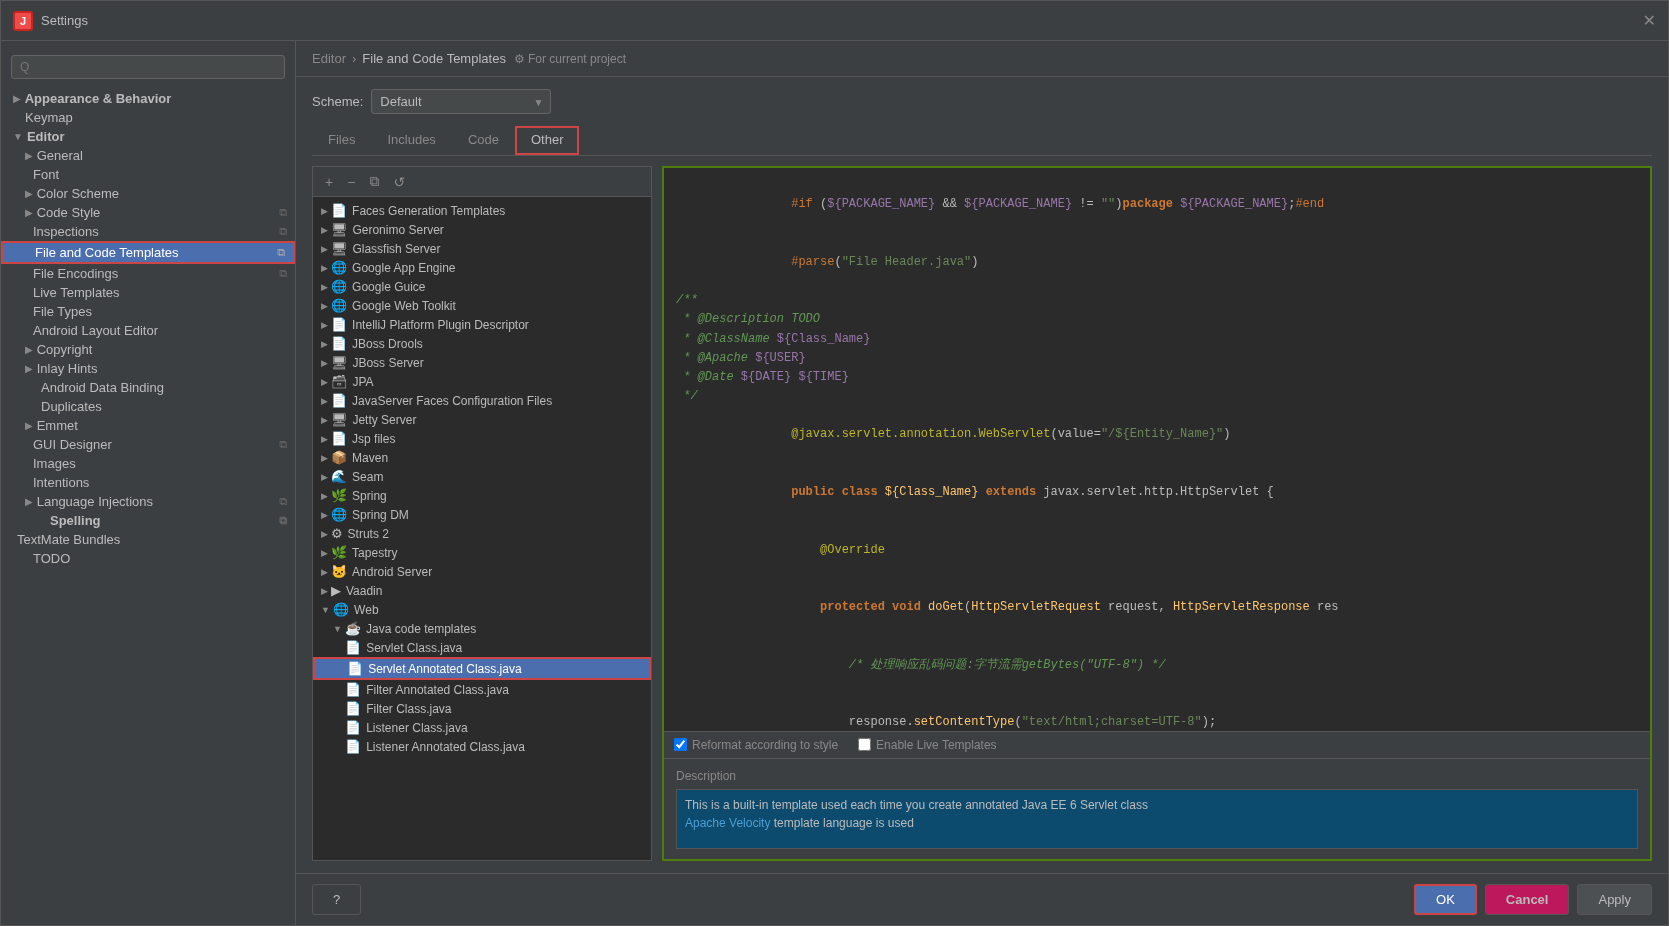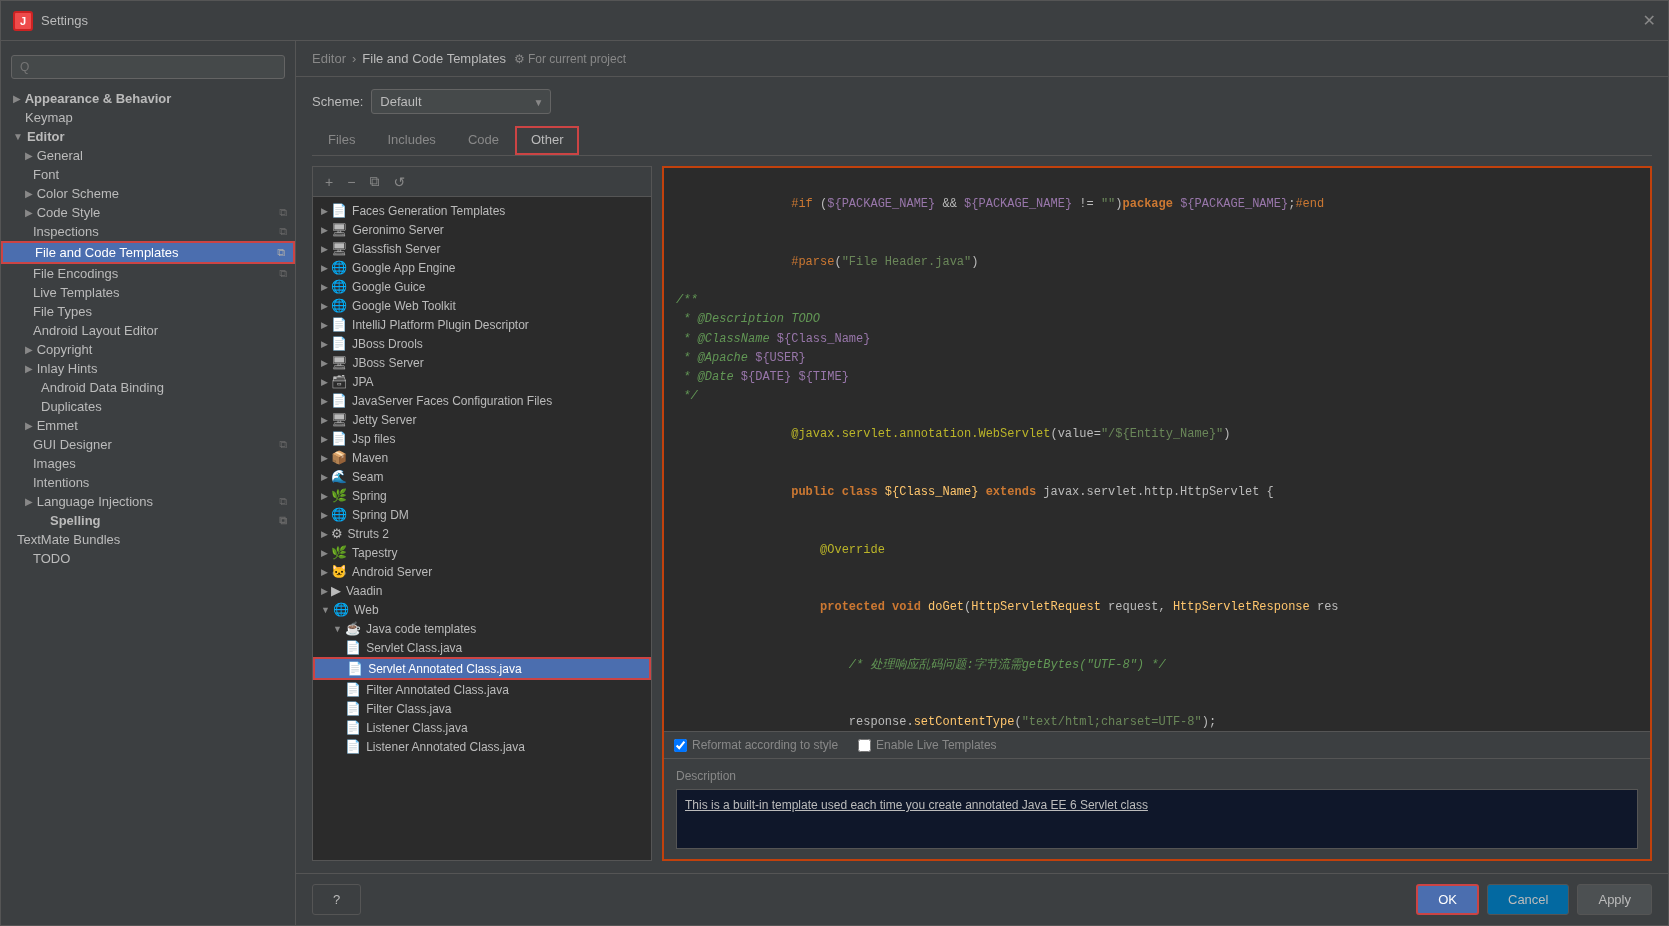--- a/index.html
+++ b/index.html
@@ -58,33 +58,33 @@
     .c-keyword { color: #cc7832; font-weight: bold; }
     .c-string { color: #6a8759; }
     .c-comment { color: #629755; font-style: italic; }
     .c-annotation { color: #bbb529; }
     .c-var { color: #9876aa; }
     .c-class { color: #ffc66d; }
     .c-method { color: #ffc66d; }
     .c-directive { color: #cc7832; }
 
     .code-footer { border-top: 1px solid #555; padding: 6px 10px; display: flex; align-items: center; gap: 20px; background: #3c3f41; flex-shrink: 0; }
-    .code-footer label { display: flex; align-items: center; gap: 5px; color: #888; font-size: 12px; cursor: pointer; }
+    .code-footer label { display: flex; align-items: flex-start; gap: 5px; color: #888; font-size: 12px; cursor: pointer; }
     .code-footer input[type=checkbox] { cursor: pointer; }
 
     .description-section { border-top: 1px solid #555; padding: 10px 12px; background: #3c3f41; flex-shrink: 0; }
     .description-label { color: #888; font-size: 12px; margin-bottom: 6px; }
-    .description-box { background: #0f172a; border: 1px solid #555; padding: 8px; font-size: 12px; color: #bbbbbb; min-height: 60px; text-decoration: underline; }
+    .description-box { background: #0c4a6e; border: 1px solid #555; padding: 8px; font-size: 12px; color: #bbbbbb; min-height: 60px; }
     .description-link { color: #4b9fd5; cursor: pointer; }
 
     
     .bottom-bar { padding: 10px 16px; display: flex; justify-content: flex-end; gap: 8px; border-top: 1px solid #555; background: #3c3f41; flex-shrink: 0; }
     .btn { padding: 6px 20px; border-radius: 3px; cursor: pointer; font-size: 13px; border: 1px solid #555; }
     .btn-ok { background: #4b6eaf; color: white; border: 2px solid #cc4444; }
-    .btn-cancel { background: #0369a1; color: #bbbbbb; }
+    .btn-cancel { background: #be185d; color: #bbbbbb; font-weight: bold; }
     .btn-apply { background: #4c5052; color: #bbbbbb; }
 
     ::-webkit-scrollbar { width: 8px; height: 8px; }
     ::-webkit-scrollbar-track { background: #3c3f41; }
     ::-webkit-scrollbar-thumb { background: #666; border-radius: 4px; }
   </style>
 </head>
 <body>
 
 <div class="window">
@@ -371,21 +371,21 @@
                 <span class="fi-icon">📄</span>
                 <span>Listener Class.java</span>
               </div>
               <div class="ftree-item" style="padding-left:32px;">
                 <span class="fi-icon">📄</span>
                 <span>Listener Annotated Class.java</span>
               </div>
             </div>
           </div>
 
-          <div style="flex:1; display:flex; flex-direction:column; border:2px solid #c2410c; overflow:hidden;">
+          <div style="flex:1; display:flex; flex-direction:column; border:2px solid #4d7c0f; overflow:hidden;">
 
             <div class="code-editor" style="flex:1; overflow:auto;">
               <div class="code-line">
                 <span class="c-directive">#if</span><span style="color:#bbbbbb;"> (</span><span class="c-var">${PACKAGE_NAME}</span><span style="color:#bbbbbb;"> &amp;&amp; </span><span class="c-var">${PACKAGE_NAME}</span><span style="color:#bbbbbb;"> != </span><span class="c-string">""</span><span style="color:#bbbbbb;">)</span><span class="c-keyword">package</span><span style="color:#bbbbbb;"> </span><span class="c-var">${PACKAGE_NAME}</span><span style="color:#bbbbbb;">;</span><span class="c-directive">#end</span>
               </div>
               <div class="code-line">
                 <span class="c-directive">#parse</span><span style="color:#bbbbbb;">(</span><span class="c-string">"File Header.java"</span><span style="color:#bbbbbb;">)</span>
               </div>
               <div class="code-line"><span class="c-comment">/**</span></div>
               <div class="code-line"><span class="c-comment"> * @Description TODO</span></div>
@@ -422,20 +422,23 @@
               <label>
                 <input type="checkbox" style="">
                 <span>Enable Live Templates</span>
               </label>
             </div>
 
             <div class="description-section">
               <div class="description-label">Description</div>
               <div class="description-box">
                 <div>This is a built-in template used each time you create annotated Java EE 6 Servlet class</div>
+                <div style="margin-top:4px;">
+                  <span class="description-link">Apache Velocity</span><span> template language is used</span>
+                </div>
               </div>
             </div>
           </div>
 
         </div>
       </div>
 
       <div class="bottom-bar">
         <button class="btn" style="background:#3c3f41;color:#bbbbbb;border:1px solid #555;">?</button>
         <div style="flex:1;"></div>

